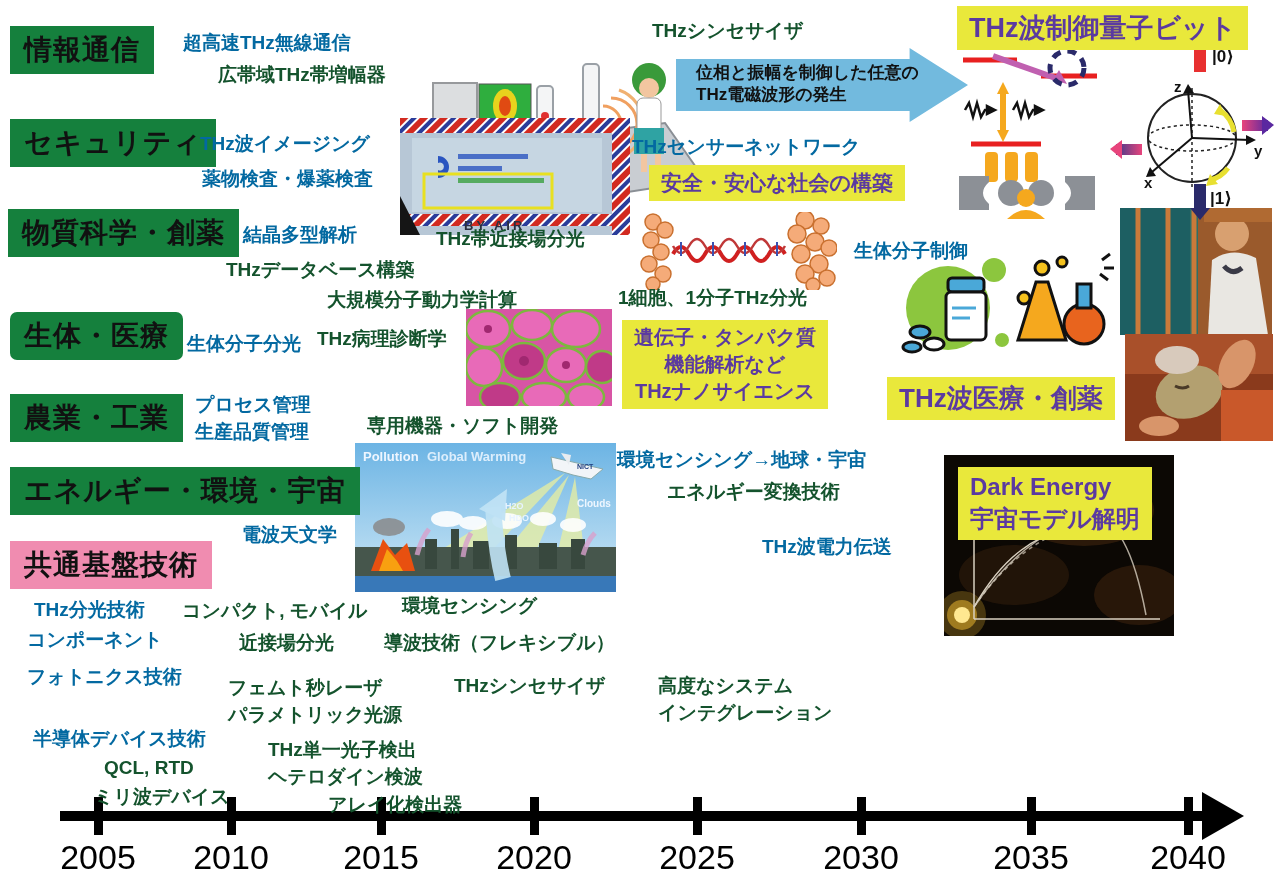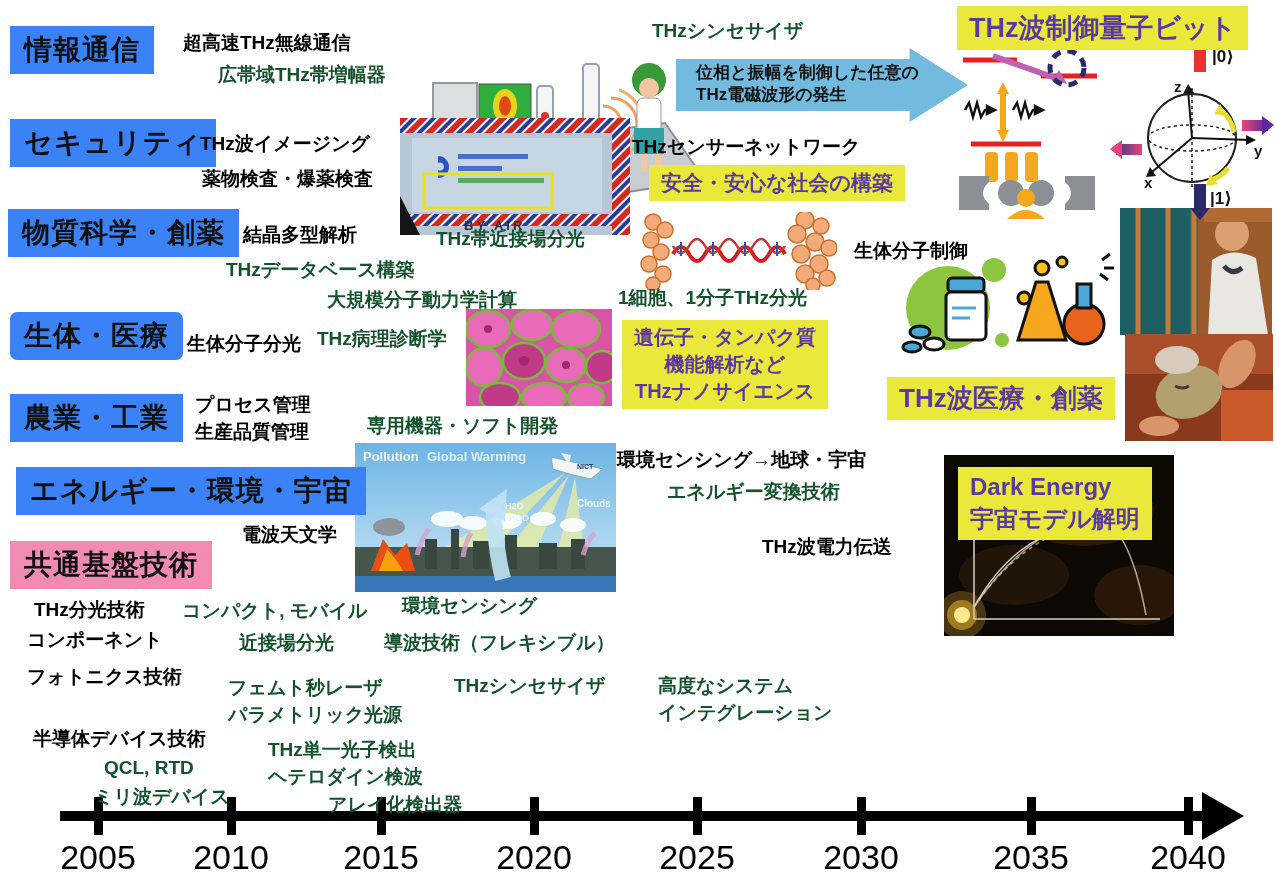--- a/index.html
+++ b/index.html
@@ -7,24 +7,24 @@
   body{font-family:"Liberation Sans","DejaVu Sans",sans-serif}
   #stage{position:relative;width:1276px;height:882px;background:#fff;overflow:hidden}
   .layer{position:absolute;left:0;top:0;width:100%;height:100%}
   #layer-images{z-index:1}
   #layer-timeline{z-index:2}
   #layer-categories{z-index:3}
   #layer-highlights{z-index:3}
   #layer-milestones{z-index:4}
   .img-box{position:absolute;overflow:hidden}
   .cat{position:absolute;font-weight:bold;font-size:28px;color:#111;padding:5px 14px;letter-spacing:1px;white-space:nowrap}
-  .cat-yellow{background:#3b82f6}
+  .cat-yellow{background:#15803d}
   .cat-pink{background:#f08cb0}
   .ms{position:absolute;font-weight:bold;font-size:19px;white-space:pre-line;line-height:1.4}
-  .ms-red{color:#000000}
+  .ms-red{color:#0369a1}
   .ms-black{color:#14532d}
   .hl{position:absolute;background:#e9e83b;color:#5b3aa0;font-weight:bold;padding:4px 12px;white-space:pre-line;line-height:1.35}
   .tick{position:absolute;width:9px;height:38px;background:#000}
   .year{position:absolute;font-size:34px;color:#000;transform:translateX(-50%)}
   #tl-line{position:absolute;left:60px;top:811px;width:1148px;height:10px;background:#000}
   #tl-head{position:absolute;left:1202px;top:792px;width:0;height:0;border-left:42px solid #000;border-top:24px solid transparent;border-bottom:24px solid transparent}
   .big-arrow{position:absolute;left:676px;top:48px;width:292px;height:74px;background:#72bade;z-index:2;
     clip-path:polygon(0 15%,80% 15%,80% 0,100% 50%,80% 100%,80% 85%,0 85%)}
   .arrow-text{position:relative;margin-left:20px;font-weight:bold;font-size:17px;color:#111;white-space:nowrap;line-height:1.3}
   .arrow-text:first-child{margin-top:14px}
@@ -352,21 +352,21 @@
     <div class="arrow-text">位相と振幅を制御した任意の</div>
     <div class="arrow-text">THz電磁波形の発生</div>
   </div>
 
   <div class="layer" id="layer-categories">
       <div class="cat cat-yellow" style="left: 10px; top: 26px;">情報通信</div>
       <div class="cat cat-yellow" style="left: 10px; top: 119px;">セキュリティ</div>
       <div class="cat cat-yellow" style="left: 8px; top: 209px;">物質科学・創薬</div>
       <div class="cat cat-yellow" style="left: 10px; top: 312px; border-radius: 7px;">生体・医療</div>
       <div class="cat cat-yellow" style="left: 10px; top: 394px;">農業・工業</div>
-      <div class="cat cat-yellow" style="left: 16px; top: 467px; text-align: right;">エネルギー・環境・宇宙</div>
+      <div class="cat cat-yellow" style="left: 10px; top: 467px; text-align: right;">エネルギー・環境・宇宙</div>
       <div class="cat cat-pink" style="left: 10px; top: 541px;">共通基盤技術</div>
     </div>
   <div class="layer" id="layer-highlights">
       <div class="hl" style="left: 957px; top: 6px; font-size: 27px;">THz波制御量子ビット</div>
       <div class="hl" style="left: 649px; top: 165px; font-size: 21px;">安全・安心な社会の構築</div>
       <div class="hl" style="left: 622px; top: 320px; font-size: 20px; text-align: center;">遺伝子・タンパク質
 機能解析など
 THzナノサイエンス</div>
       <div class="hl" style="left: 887px; top: 377px; font-size: 26px; text-align: center;">THz波医療・創薬</div>
       <div class="hl" style="left: 958px; top: 467px; font-size: 24px;">Dark  Energy

